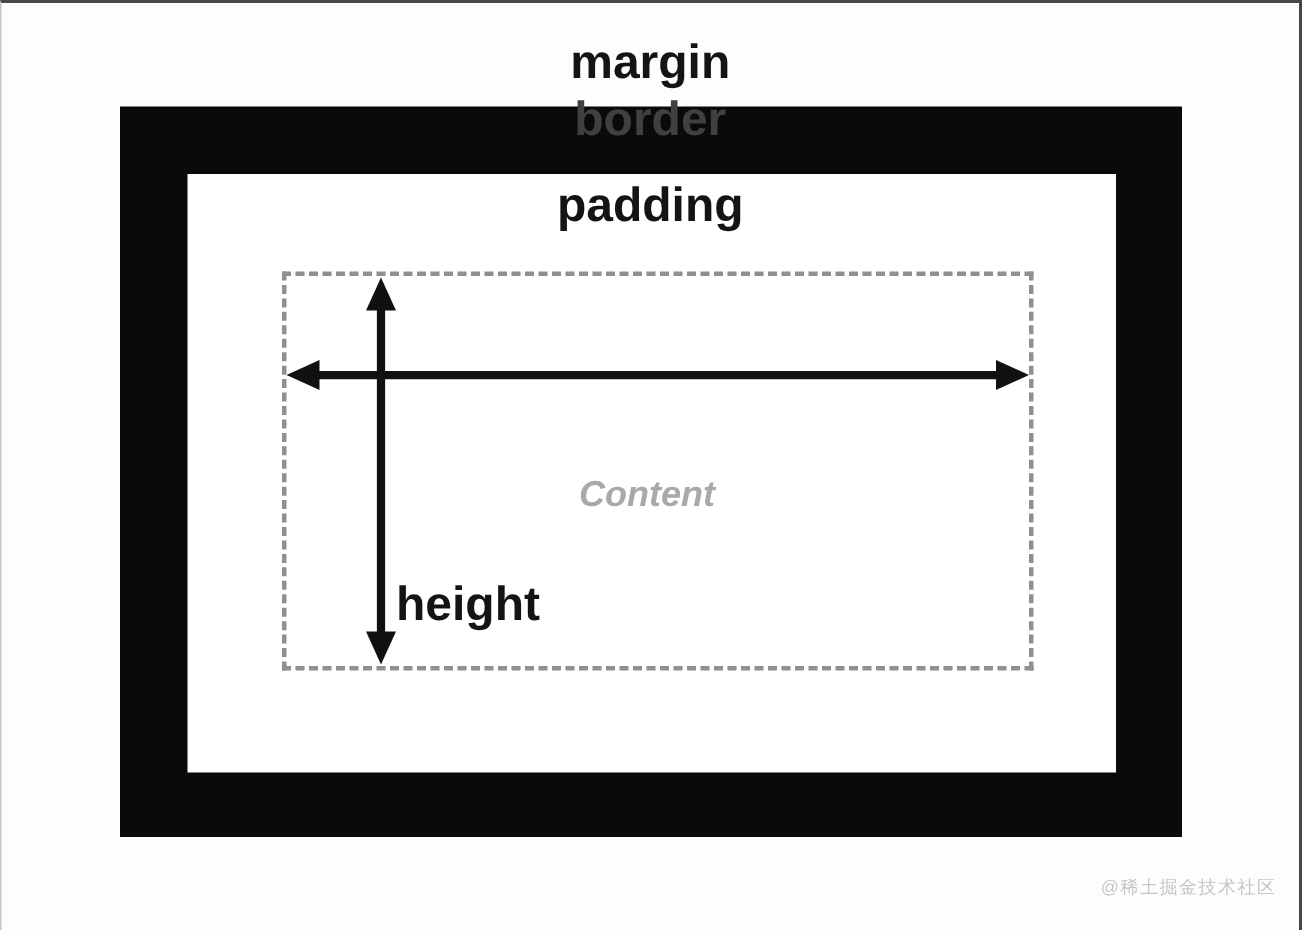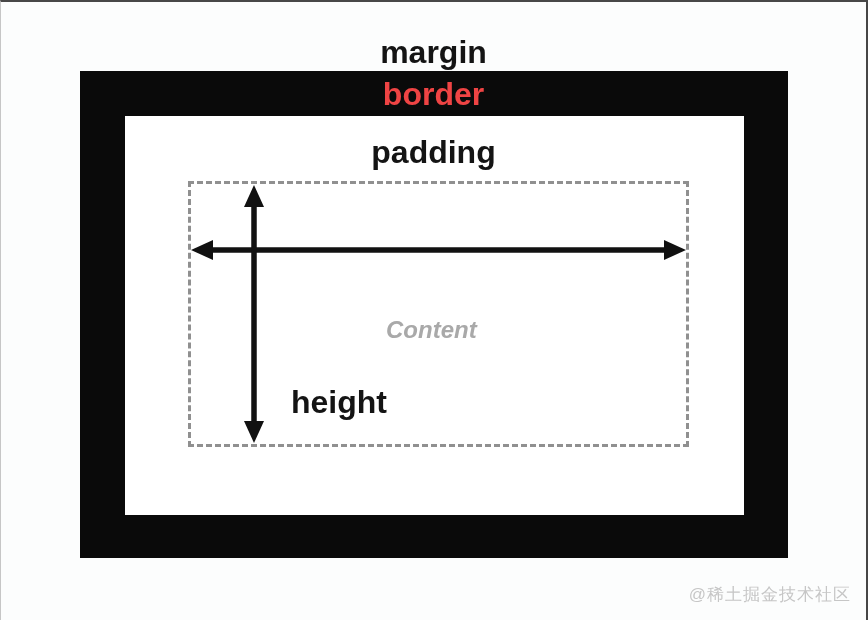--- a/index.html
+++ b/index.html
@@ -17,25 +17,25 @@
   }
   .diagram-label {
     position: absolute;
     font-size: 32px;
     font-weight: 700;
     line-height: 1;
     color: #141414;
     white-space: nowrap;
   }
   .centered { left: 0; width: 100%; text-align: center; }
-  .label-margin  { top: 34px; }
-  .label-border  { top: 76px; color: #ef4444; }
-  .label-padding { top: 134px; }
+  .label-margin  { top: 23px; }
+  .label-border  { top: 61px; color: #404040; }
+  .label-padding { top: 118px; }
   .label-width   { top: 263px; left: 570px; }
-  .label-height  { top: 384px; left: 263px; margin-left: 27px; }
+  .label-height  { top: 384px; left: 263px; }
   .label-content {
     position: absolute;
     top: 316px; left: 385px;
     font-size: 24px;
     font-weight: 700;
     font-style: italic;
     line-height: 1;
     color: #a9a9a9;
     white-space: nowrap;
   }
@@ -71,21 +71,21 @@
   }
   .streak-a { left: 84px;  top: 322px; width: 13px; height: 62px; transform: rotate(52deg); }
   .streak-b { left: 97px;  top: 360px; width: 12px; height: 55px; transform: rotate(52deg); }
   .streak-c { left: 76px;  top: 392px; width: 12px; height: 48px; transform: rotate(52deg); }
   .streak-d { left: 748px; top: 232px; width: 13px; height: 58px; transform: rotate(52deg); }
   .streak-e { left: 760px; top: 276px; width: 12px; height: 50px; transform: rotate(52deg); }
   .watermark {
     position: absolute;
     top: 581px;
     right: 15px;
-    font-size: 17px;
+    font-size: 12px;
     letter-spacing: 1px;
     color: #c6c6c6;
     white-space: nowrap;
   }
 </style>
 </head>
 <body>
 
 <div class="stage">
 

